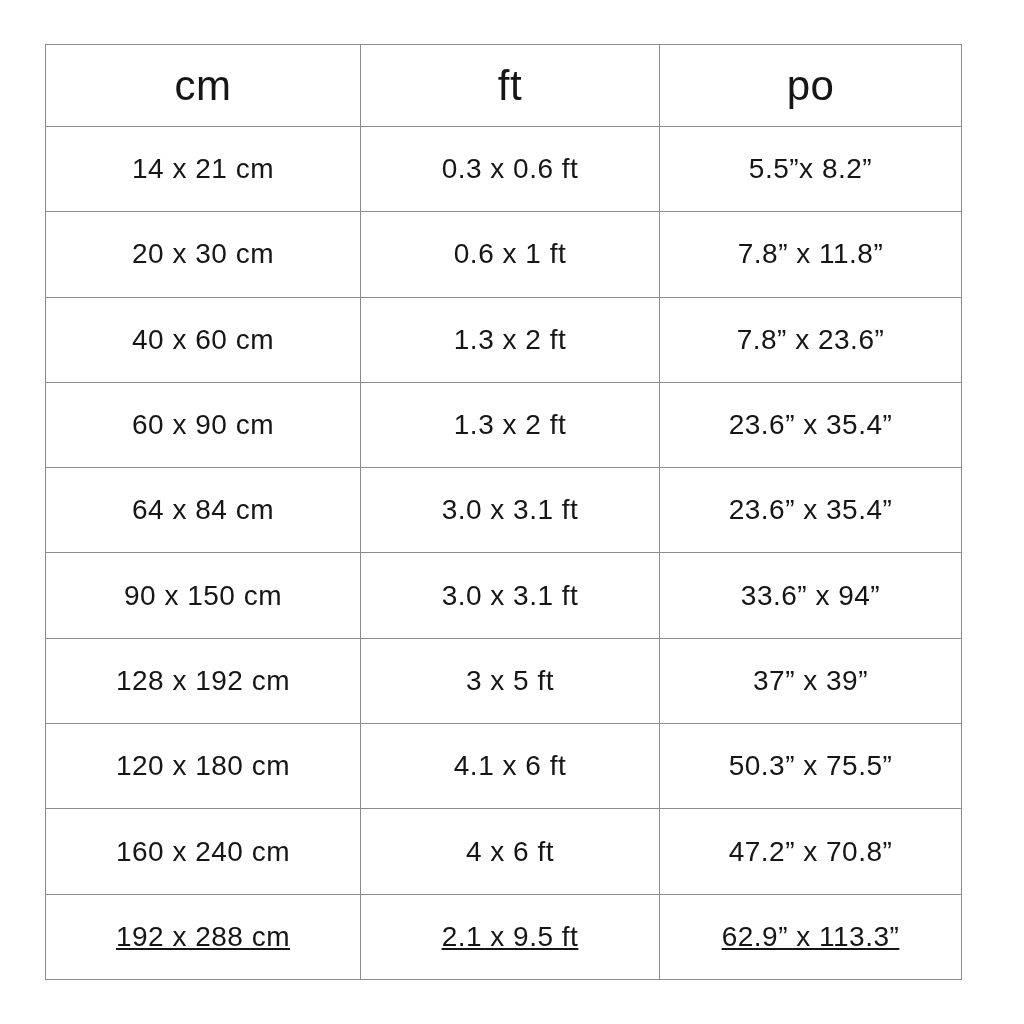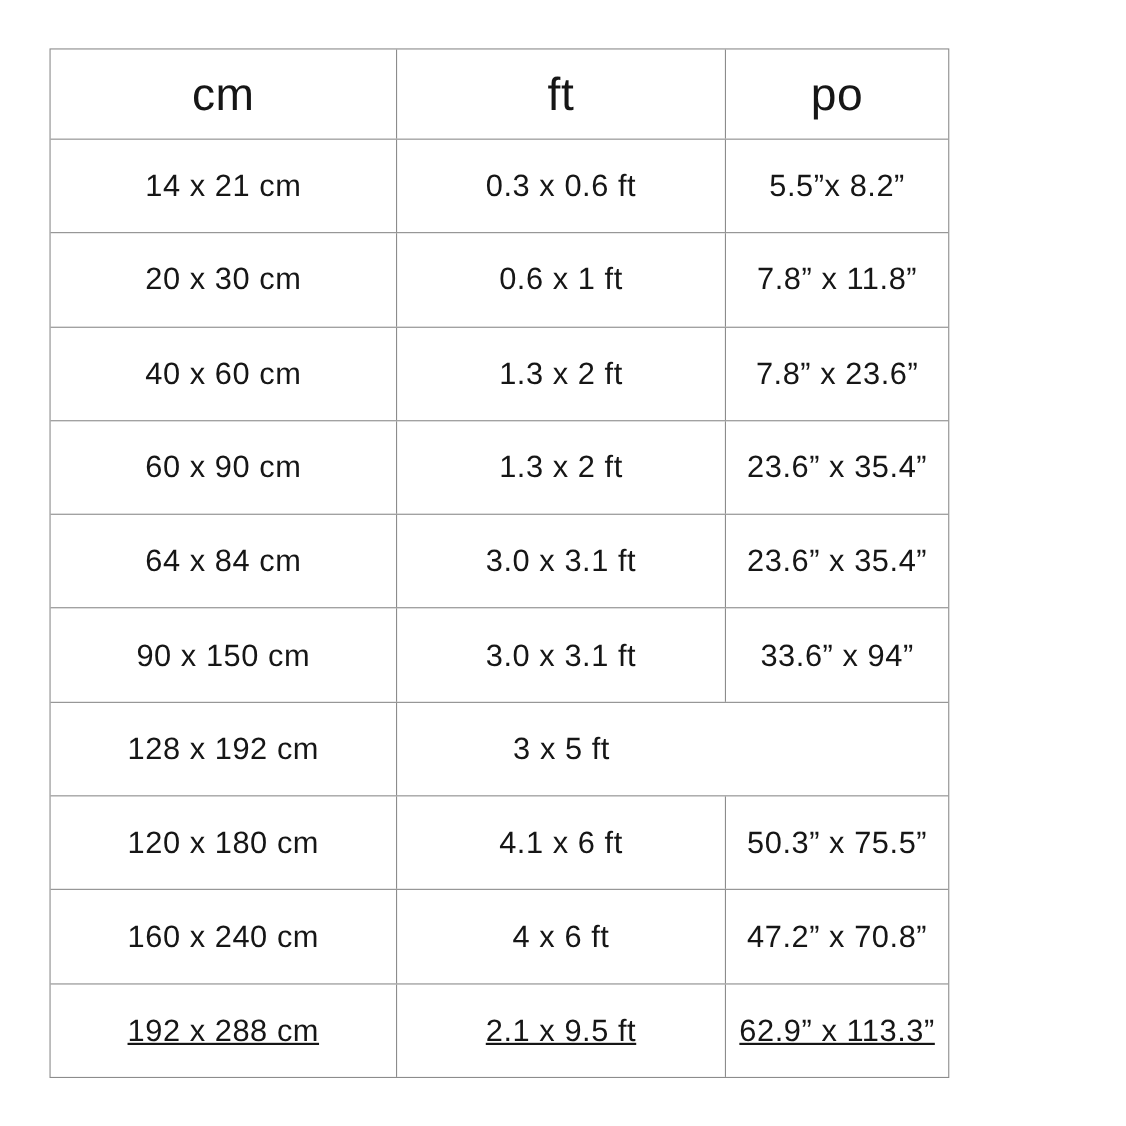--- a/index.html
+++ b/index.html
@@ -12,21 +12,21 @@
     height: 1024px;
     position: relative;
     font-family: "Liberation Sans", "DejaVu Sans", sans-serif;
     color: #161616;
     overflow: hidden;
   }
   .size-table {
     position: absolute;
     left: 45px;
     top: 44px;
-    width: 818px;
+    width: 917px;
     height: 936px;
     box-sizing: border-box;
     border: 1px solid #8c8c8c;
     display: flex;
     flex-direction: column;
     background: #ffffff;
   }
   .trow {
     display: flex;
     flex: 1 1 0;
@@ -104,20 +104,21 @@
 
   <div class="trow">
     <div class="tcell col-cm">90 x 150 cm</div>
     <div class="tcell col-ft">3.0 x 3.1 ft</div>
     <div class="tcell col-po">33.6” x 94”</div>
   </div>
 
   <div class="trow">
     <div class="tcell col-cm">128 x 192 cm</div>
     <div class="tcell col-ft">3 x 5 ft</div>
+    <div class="tcell col-po">37” x 39”</div>
   </div>
 
   <div class="trow">
     <div class="tcell col-cm">120 x 180 cm</div>
     <div class="tcell col-ft">4.1 x 6 ft</div>
     <div class="tcell col-po">50.3” x 75.5”</div>
   </div>
 
   <div class="trow">
     <div class="tcell col-cm">160 x 240 cm</div>

